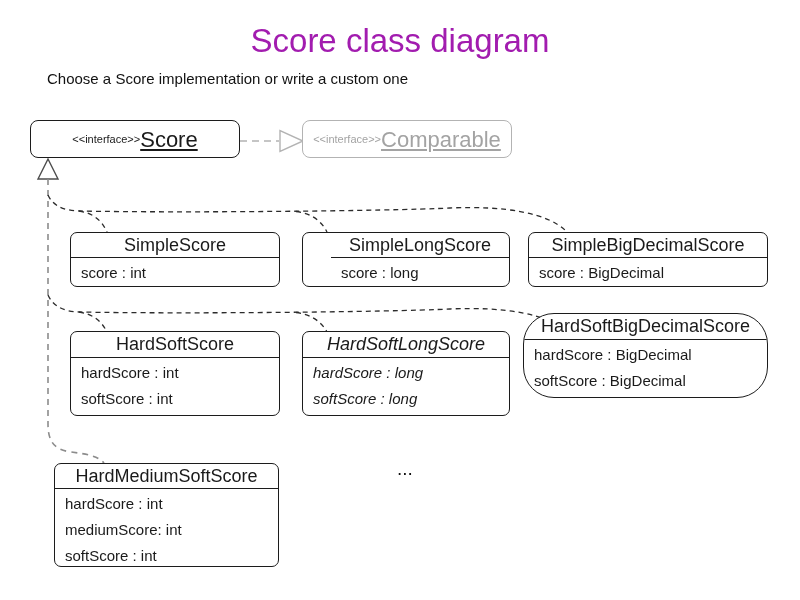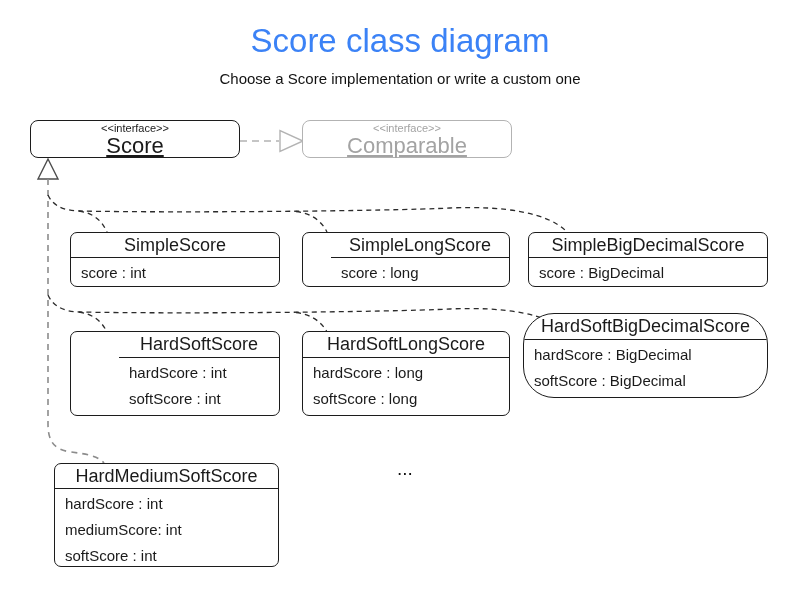--- a/index.html
+++ b/index.html
@@ -4,32 +4,32 @@
 <style>
   * { margin:0; padding:0; box-sizing:border-box; }
   html,body { background:#ffffff; }
   .canvas {
     position:relative; width:800px; height:600px; margin:0 auto;
     background:#ffffff; overflow:hidden;
     font-family:"Liberation Sans", sans-serif; color:#1a1a1a;
   }
   .page-title {
     position:absolute; left:0; right:0; top:22px;
-    text-align:center; font-size:33px; font-weight:400; color:#3b82f6;
+    text-align:center; font-size:33px; font-weight:400; color:#a21caf;
   }
   .page-subtitle {
     position:absolute; left:0; right:0; top:70px;
-    text-align:center; font-size:15px; color:#111;
+    text-align:left; font-size:15px; color:#111;padding-left:47px;
   }
   svg.connectors { position:absolute; left:0; top:0; z-index:1; pointer-events:none; }
 
   .iface {
     position:absolute; z-index:2; width:210px; height:38px;
     background:#fff; border:1.4px solid #1c1c1c; border-radius:8px;
-    display:flex; flex-direction:column; align-items:center; justify-content:center;
+    display:flex; flex-direction:row; align-items:center; justify-content:center;
   }
   .iface .stereo { font-size:11px; line-height:12px; }
   .iface .iname  { font-size:22px; line-height:23px;text-decoration:underline; }
   .iface.muted { border-color:#b3b3b3; color:#a3a3a3; }
 
   .cls {
     position:absolute; z-index:2; background:#fff;
     border:1.4px solid #1c1c1c; border-radius:7px; overflow:hidden;
   }
   .cls-name {
@@ -91,29 +91,29 @@
     </div>
   </div>
 
   <div class="cls" style="left:528px; top:232px; width:240px; height:55px;">
     <div class="cls-name" style="height:25px">SimpleBigDecimalScore</div>
     <div class="cls-attrs">
       <div class="attr">score : BigDecimal</div>
     </div>
   </div>
 
-  <div class="cls" style="left:70px; top:331px; width:210px; height:85px;padding-left:48px;">
+  <div class="cls" style="left:70px; top:331px; width:210px; height:85px;">
     <div class="cls-name" style="height:26px">HardSoftScore</div>
     <div class="cls-attrs">
       <div class="attr">hardScore : int</div>
       <div class="attr">softScore : int</div>
     </div>
   </div>
 
-  <div class="cls" style="left:302px; top:331px; width:208px; height:85px;">
+  <div class="cls" style="left:302px; top:331px; width:208px; height:85px;font-style:italic;">
     <div class="cls-name" style="height:26px">HardSoftLongScore</div>
     <div class="cls-attrs">
       <div class="attr">hardScore : long</div>
       <div class="attr">softScore : long</div>
     </div>
   </div>
 
   <div class="cls" style="left:523px; top:313px; width:245px; height:85px;border-radius:31px;">
     <div class="cls-name" style="height:26px">HardSoftBigDecimalScore</div>
     <div class="cls-attrs">

